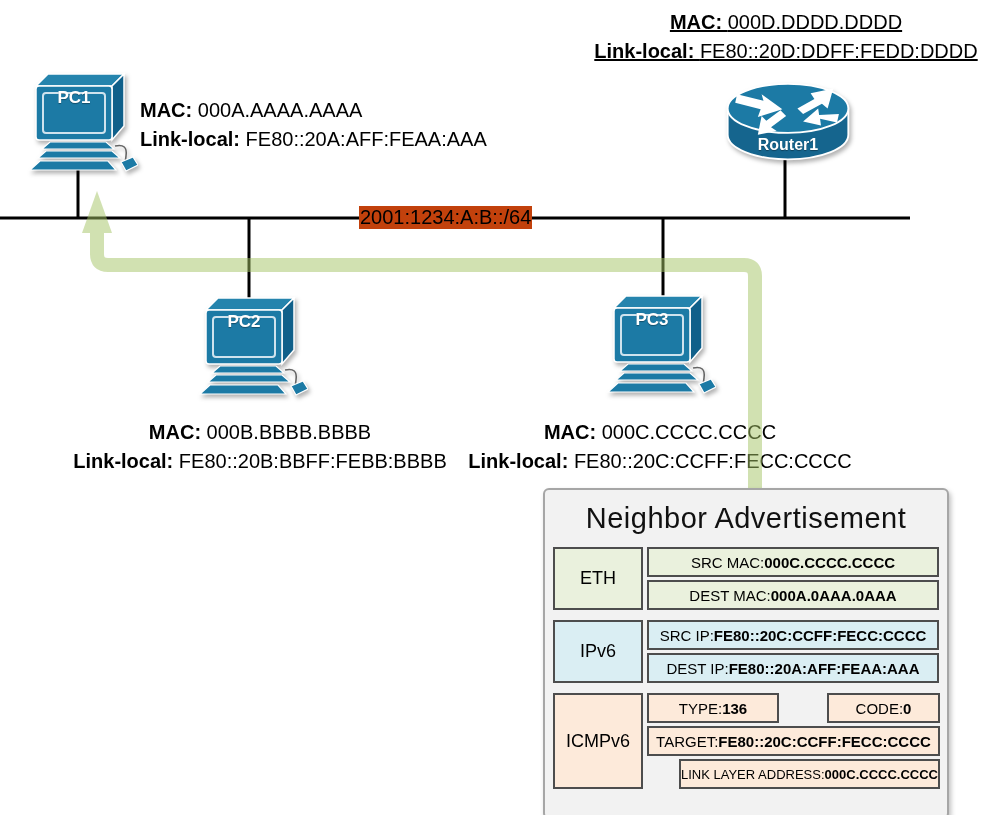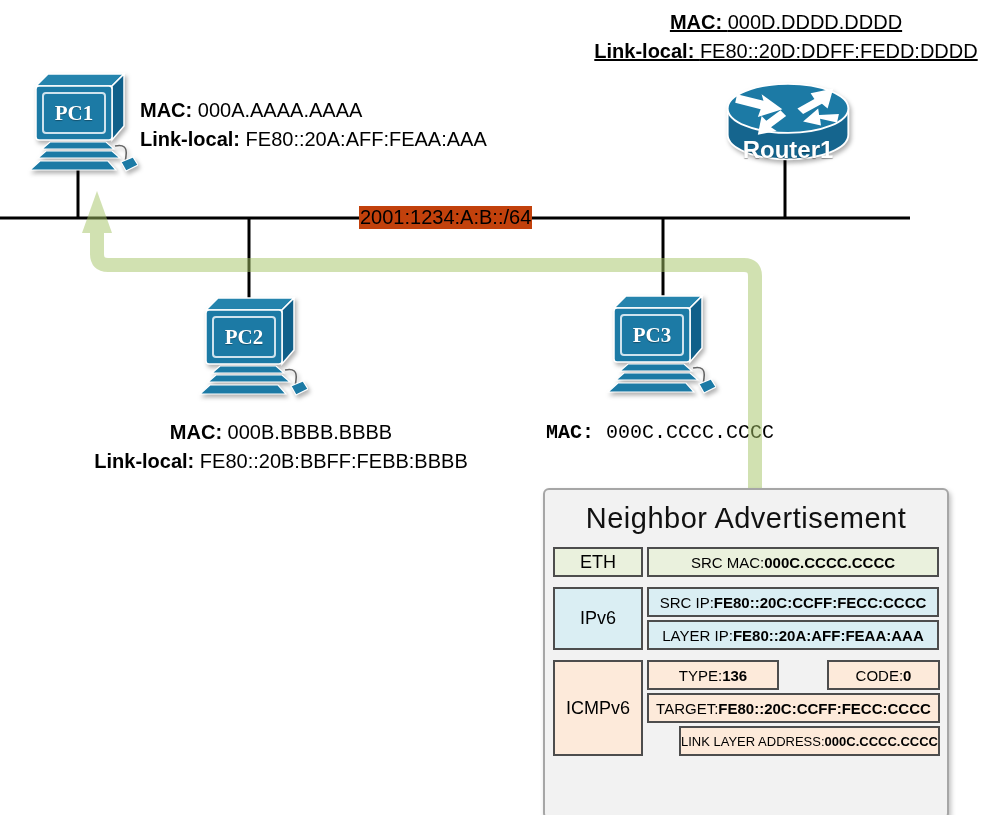--- a/index.html
+++ b/index.html
@@ -13,22 +13,22 @@
   
   #wiring{left:0;top:0;z-index:1;}
 
   
   .device{z-index:2;}
   .devsvg{filter:drop-shadow(2px 3px 2px rgba(0,0,0,0.30));}
   .devname{
     position:absolute;color:#fff;font-weight:bold;text-align:center;
     text-shadow:0 1px 1px rgba(0,0,0,0.35);
   }
-  .pcname{left:8px;top:31px;width:76px;font-size:21px;font-family:Liberation Serif, serif;}
-  .routername{left:0;top:56px;width:100%;font-size:24px;}
+  .pcname{left:8px;top:18px;width:76px;font-size:17px;}
+  .routername{left:0;top:56px;width:100%;font-size:16px;}
 
   
   .caption{z-index:2;font-size:20px;line-height:29px;white-space:nowrap;}
   .caption b{font-weight:bold;}
   .cap-center{text-align:center;}
 
   
   #subnet-label{
     z-index:2;font-size:20px;background:#c2410c;padding:0 1px;white-space:nowrap;
   }
@@ -116,33 +116,34 @@
   <div><b>MAC: </b><span>000A.AAAA.AAAA</span></div>
   <div><b>Link-local: </b><span>FE80::20A:AFF:FEAA:AAA</span></div>
 </div>
 
 <div class="device abs" style="left:198px;top:294px;width:110px;height:108px;">
   <svg class="devsvg" width="110" height="105">
       <use href="#sym-pc"></use>
     </svg>
   <div class="devname pcname">PC2</div>
 </div>
-<div class="caption cap-center abs" style="left:71px;top:418px;width:420px;">
+<div class="caption cap-center abs" style="left:50px;top:418px;width:420px;">
   <div><b>MAC: </b><span>000B.BBBB.BBBB</span></div>
   <div><b>Link-local: </b><span>FE80::20B:BBFF:FEBB:BBBB</span></div>
 </div>
 
 <div class="device abs" style="left:606px;top:292px;width:110px;height:108px;">
   <svg class="devsvg" width="110" height="105">
       <use href="#sym-pc"></use>
     </svg>
   <div class="devname pcname">PC3</div>
 </div>
-<div class="caption cap-center abs" style="left:455px;top:418px;width:410px;font-family:Liberation Mono, monospace;">
+<div class="caption cap-center abs" style="left:455px;top:418px;width:410px;">
   <div><b>MAC: </b><span>000C.CCCC.CCCC</span></div>
+  <div><b>Link-local: </b><span>FE80::20C:CCFF:FECC:CCCC</span></div>
 </div>
 
 <div class="device abs" style="left:722px;top:80px;width:132px;height:88px;">
   <svg class="devsvg" width="132" height="87">
       <use href="#sym-router"></use>
     </svg>
   <div class="devname routername">Router1</div>
 </div>
 <div class="caption cap-center abs" style="left:582px;top:8px;width:408px;text-decoration:underline;">
   <div><b>MAC: </b><span>000D.DDDD.DDDD</span></div>
@@ -157,32 +158,36 @@
 <div id="packet-card" class="abs">
   <div id="packet-title">Neighbor Advertisement</div>
 
   <div class="section">
     <div class="layer-cell eth-bg">ETH</div>
     <div class="rows">
       <div class="prow eth-bg">
         <span>SRC MAC: </span>
           <span class="val">000C.CCCC.CCCC</span>
       </div>
+      <div class="prow eth-bg">
+        <span>DEST MAC: </span>
+          <span class="val">000A.0AAA.0AAA</span>
+      </div>
     </div>
   </div>
 
   <div class="section">
     <div class="layer-cell ipv6-bg">IPv6</div>
     <div class="rows">
       <div class="prow ipv6-bg">
         <span>SRC IP: </span>
           <span class="val">FE80::20C:CCFF:FECC:CCCC</span>
       </div>
       <div class="prow ipv6-bg">
-        <span>LAYER IP: </span>
+        <span>DEST IP: </span>
           <span class="val">FE80::20A:AFF:FEAA:AAA</span>
       </div>
     </div>
   </div>
 
   <div class="section">
     <div class="layer-cell icmp-bg">ICMPv6</div>
     <div class="rows">
       <div class="split">
         <div class="prow icmp-bg type">

